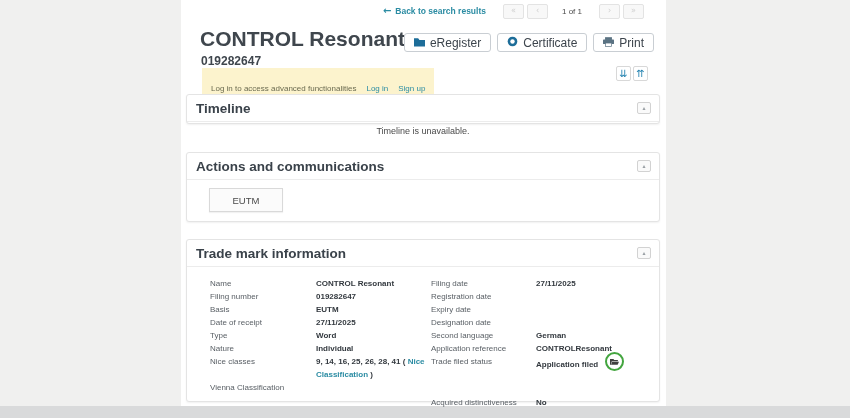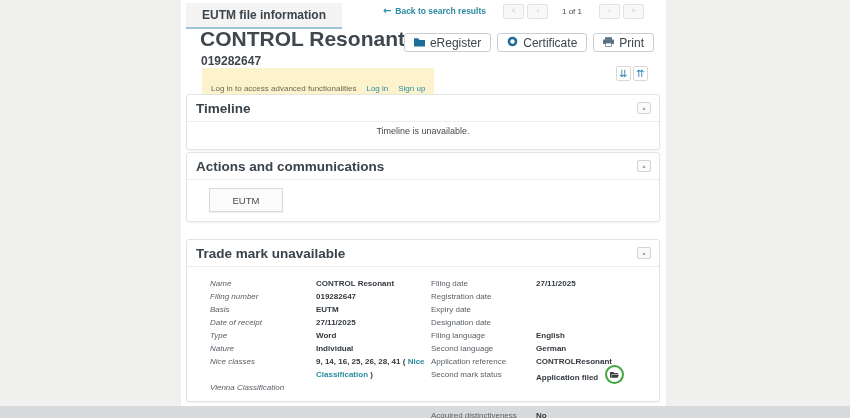--- a/index.html
+++ b/index.html
@@ -41,56 +41,53 @@
 
   
   .card{position:absolute;left:5px;width:474px;border:1px solid #e4e4e4;border-radius:3px;background:#fff;
     box-shadow:0 1px 2px rgba(0,0,0,.06);box-sizing:border-box;}
   .card-header{height:26px;display:flex;align-items:center;justify-content:space-between;
     padding:0 8px 0 9px;border-bottom:1px solid #ececec;}
   .card-title{font-size:13.5px;font-weight:700;color:#3a424a;}
   .section-toggle{width:12px;height:12px;border:1px solid #d2d2d2;background:#fafafa;color:#9aa0a5;
     font-size:6px;display:flex;align-items:center;justify-content:center;border-radius:2px;cursor:pointer;}
 
-  .timeline-card{top:94px;height:56px;}
+  .timeline-card{top:94px;height:30px;}
   .timeline-body{height:18px;display:flex;align-items:center;justify-content:center;font-size:9px;color:#4a4a4a;}
 
   .actions-card{top:152px;height:70px;}
   .eutm-tab{margin:8px 0 0 22px;width:72px;height:22px;border:1px solid #d9d9d9;background:#fbfbfb;
     display:flex;align-items:center;justify-content:center;font-size:9.5px;color:#4a4a4a;
     box-shadow:0 1px 1px rgba(0,0,0,.05);cursor:pointer;}
 
   .trademark-card{top:239px;height:163px;}
   .tm-body{display:flex;padding:10px 0 0 23px;}
   .fields-col{display:flex;flex-direction:column;}
   .fields-col.left{width:221px;}
   .fields-col.right{width:220px;}
   .field-row{display:flex;font-size:8px;line-height:13px;min-height:13px;}
   .field-row.gap-above{margin-top:22px;}
-  .left .field-label{width:106px;flex:none;color:#5a6066;font-style:italic;}
+  .left .field-label{width:106px;flex:none;color:#5a6066;}
   .left .field-value{width:115px;flex:none;font-weight:700;color:#33393f;}
   .right .field-label{width:105px;flex:none;color:#5a6066;}
   .right .field-value{flex:1;font-weight:700;color:#33393f;}
   .value-link{color:#2b8ca3;font-weight:700;text-decoration:none;}
   .status-icon{display:inline-flex;width:15px;height:15px;border:2px solid #43a53f;border-radius:50%;
     align-items:center;justify-content:center;margin-left:7px;background:#fff;vertical-align:middle;position:relative;top:-3px;}
 
   .glyph-icon{font-family:"DejaVu Sans",sans-serif;line-height:1;}
 </style>
 </head>
 <body>
 
 <div class="viewport">
   <div class="bottom-band"></div>
 
   <div class="content">
 
-    <div class="file-tab">
-        <span>EUTM file information</span>
-      </div>
 
     <div class="top-toolbar">
       <a class="back-link" href="#">
         <span class="glyph-icon">←</span>
         <span>Back to search results</span>
       </a>
       <button class="pag-btn">
         <span class="glyph-icon">«</span>
       </button>
       <button class="pag-btn">
@@ -164,21 +161,21 @@
           <span class="glyph-icon">▴</span>
         </button>
       </div>
       <div class="eutm-tab">
           <span>EUTM</span>
         </div>
     </div>
 
     <div class="card trademark-card">
       <div class="card-header">
-        <span class="card-title">Trade mark unavailable</span>
+        <span class="card-title">Trade mark information</span>
         <button class="section-toggle">
           <span class="glyph-icon">▴</span>
         </button>
       </div>
       <div class="tm-body">
         <div class="fields-col left">
             <div class="field-row">
               <span class="field-label">Name</span>
               <span class="field-value">CONTROL Resonant</span>
             </div>
@@ -222,33 +219,29 @@
             </div>
             <div class="field-row">
               <span class="field-label">Expiry date</span>
               <span class="field-value"></span>
             </div>
             <div class="field-row">
               <span class="field-label">Designation date</span>
               <span class="field-value"></span>
             </div>
             <div class="field-row">
-              <span class="field-label">Filing language</span>
-              <span class="field-value">English</span>
-            </div>
-            <div class="field-row">
               <span class="field-label">Second language</span>
               <span class="field-value">German</span>
             </div>
             <div class="field-row">
               <span class="field-label">Application reference</span>
               <span class="field-value">CONTROLResonant</span>
             </div>
             <div class="field-row">
-              <span class="field-label">Second mark status</span>
+              <span class="field-label">Trade filed status</span>
               <span class="field-value">Application filed<span class="status-icon">
                   <svg width="9" height="8" viewBox="0 0 16 14">
                     <path fill="#3f3f3f" d="M0 1.5h6l1.6 2H14v2H3.2L1.6 12H0z"></path>
                     <path fill="#3f3f3f" d="M3.8 6.5H16L13.6 12H1.8z"></path>
                   </svg>
                 </span></span>
             </div>
             <div class="field-row gap-above">
               <span class="field-label">Acquired distinctiveness</span>
               <span class="field-value">No</span>

